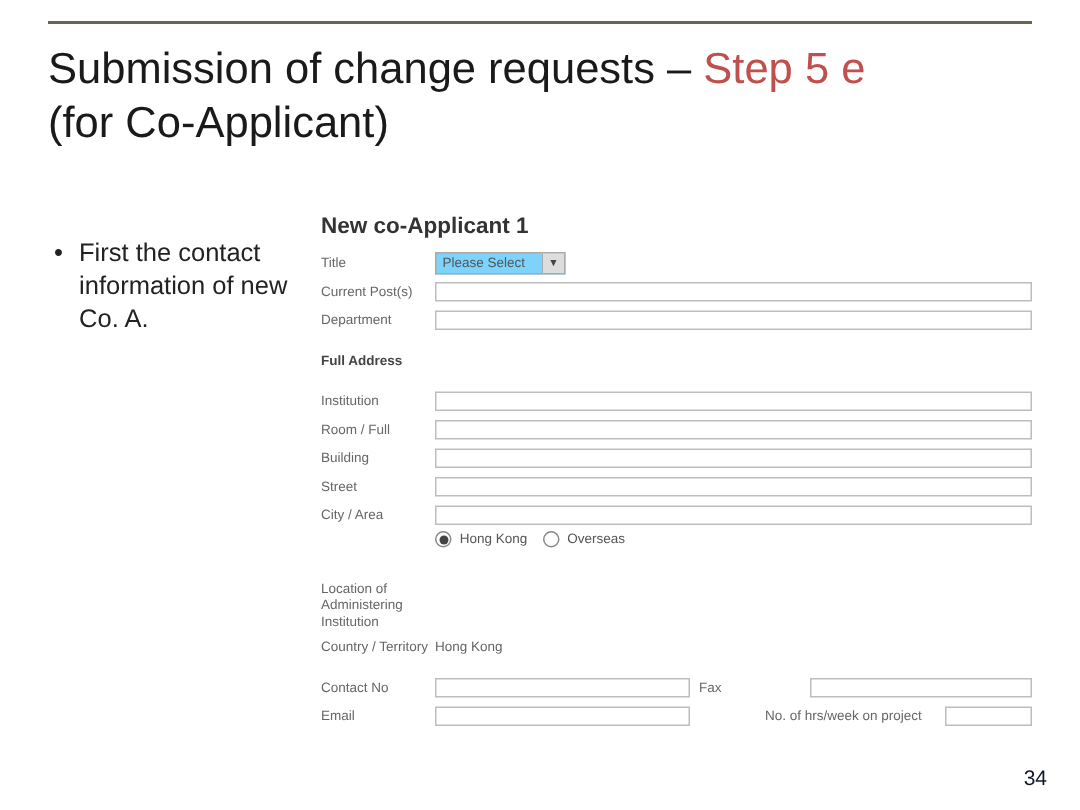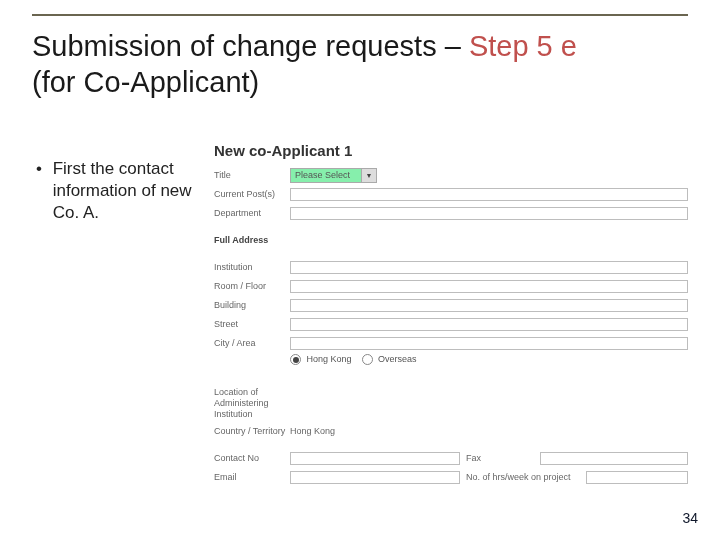--- a/index.html
+++ b/index.html
@@ -13,21 +13,21 @@
   .page-num{position:absolute;right:22px;bottom:10px;font-size:14px;color:#0f172a;}
 
   
   .shot{position:absolute;top:142px;left:214px;width:474px;height:320px;font-size:9px;color:#555;}
   .shot .section-head{font-weight:bold;color:#333;font-size:15px;margin-bottom:8px;}
   .row{display:flex;align-items:center;margin-bottom:3px;min-height:16px;}
   .lab{width:76px;flex:0 0 76px;color:#666;}
   .lab2{width:74px;flex:0 0 74px;color:#666;text-align:left;padding-left:6px;}
   .inp{flex:1;height:13px;border:1px solid #bdbdbd;background:#fff;box-sizing:border-box;}
   .inp.med{flex:0 0 170px;}
-  .sel{display:inline-flex;align-items:center;height:15px;border:1px solid #aaa;background:#86efac;box-sizing:border-box;}
+  .sel{display:inline-flex;align-items:center;height:15px;border:1px solid #aaa;background:#7dd3fc;box-sizing:border-box;}
   .sel .selv{padding:0 4px;font-size:9px;color:#555;min-width:62px;}
   .sel .caret{width:14px;height:13px;border-left:1px solid #aaa;background:#ddd;display:flex;align-items:center;justify-content:center;font-size:7px;color:#444;}
   .gap{height:8px;}
   .radio{width:9px;height:9px;border:1px solid #888;border-radius:50%;display:inline-block;position:relative;margin-right:3px;vertical-align:middle;}
   .radio.checked:after{content:"";position:absolute;top:1.5px;left:1.5px;width:6px;height:6px;border-radius:50%;background:#444;}
   .static-val{color:#666;}
 </style>
 </head>
 <body>
 
@@ -70,21 +70,21 @@
     <div class="row">
       <div class="lab" style="font-weight:bold;color:#444">Full Address</div>
     </div>
     <div class="gap"></div>
 
     <div class="row">
       <div class="lab">Institution</div>
       <div class="inp"></div>
     </div>
     <div class="row">
-      <div class="lab">Room / Floor</div>
+      <div class="lab">Room / Full</div>
       <div class="inp"></div>
     </div>
     <div class="row">
       <div class="lab">Building</div>
       <div class="inp"></div>
     </div>
     <div class="row">
       <div class="lab">Street</div>
       <div class="inp"></div>
     </div>
@@ -114,19 +114,19 @@
     <div class="row">
       <div class="lab">Contact No</div>
       <div class="inp med"></div>
       <div class="lab2">Fax</div>
       <div class="inp"></div>
     </div>
 
     <div class="row">
       <div class="lab">Email</div>
       <div class="inp med"></div>
-      <div class="lab2" style="width:120px;flex:0 0 120px;">No. of hrs/week on project</div>
+      <div class="lab2" style="width:120px;flex:0 0 120px;margin-left:44px;">No. of hrs/week on project</div>
       <div class="inp"></div>
     </div>
   </div>
 
   <div class="page-num">34</div>
 </div>
 
 </body></html>

